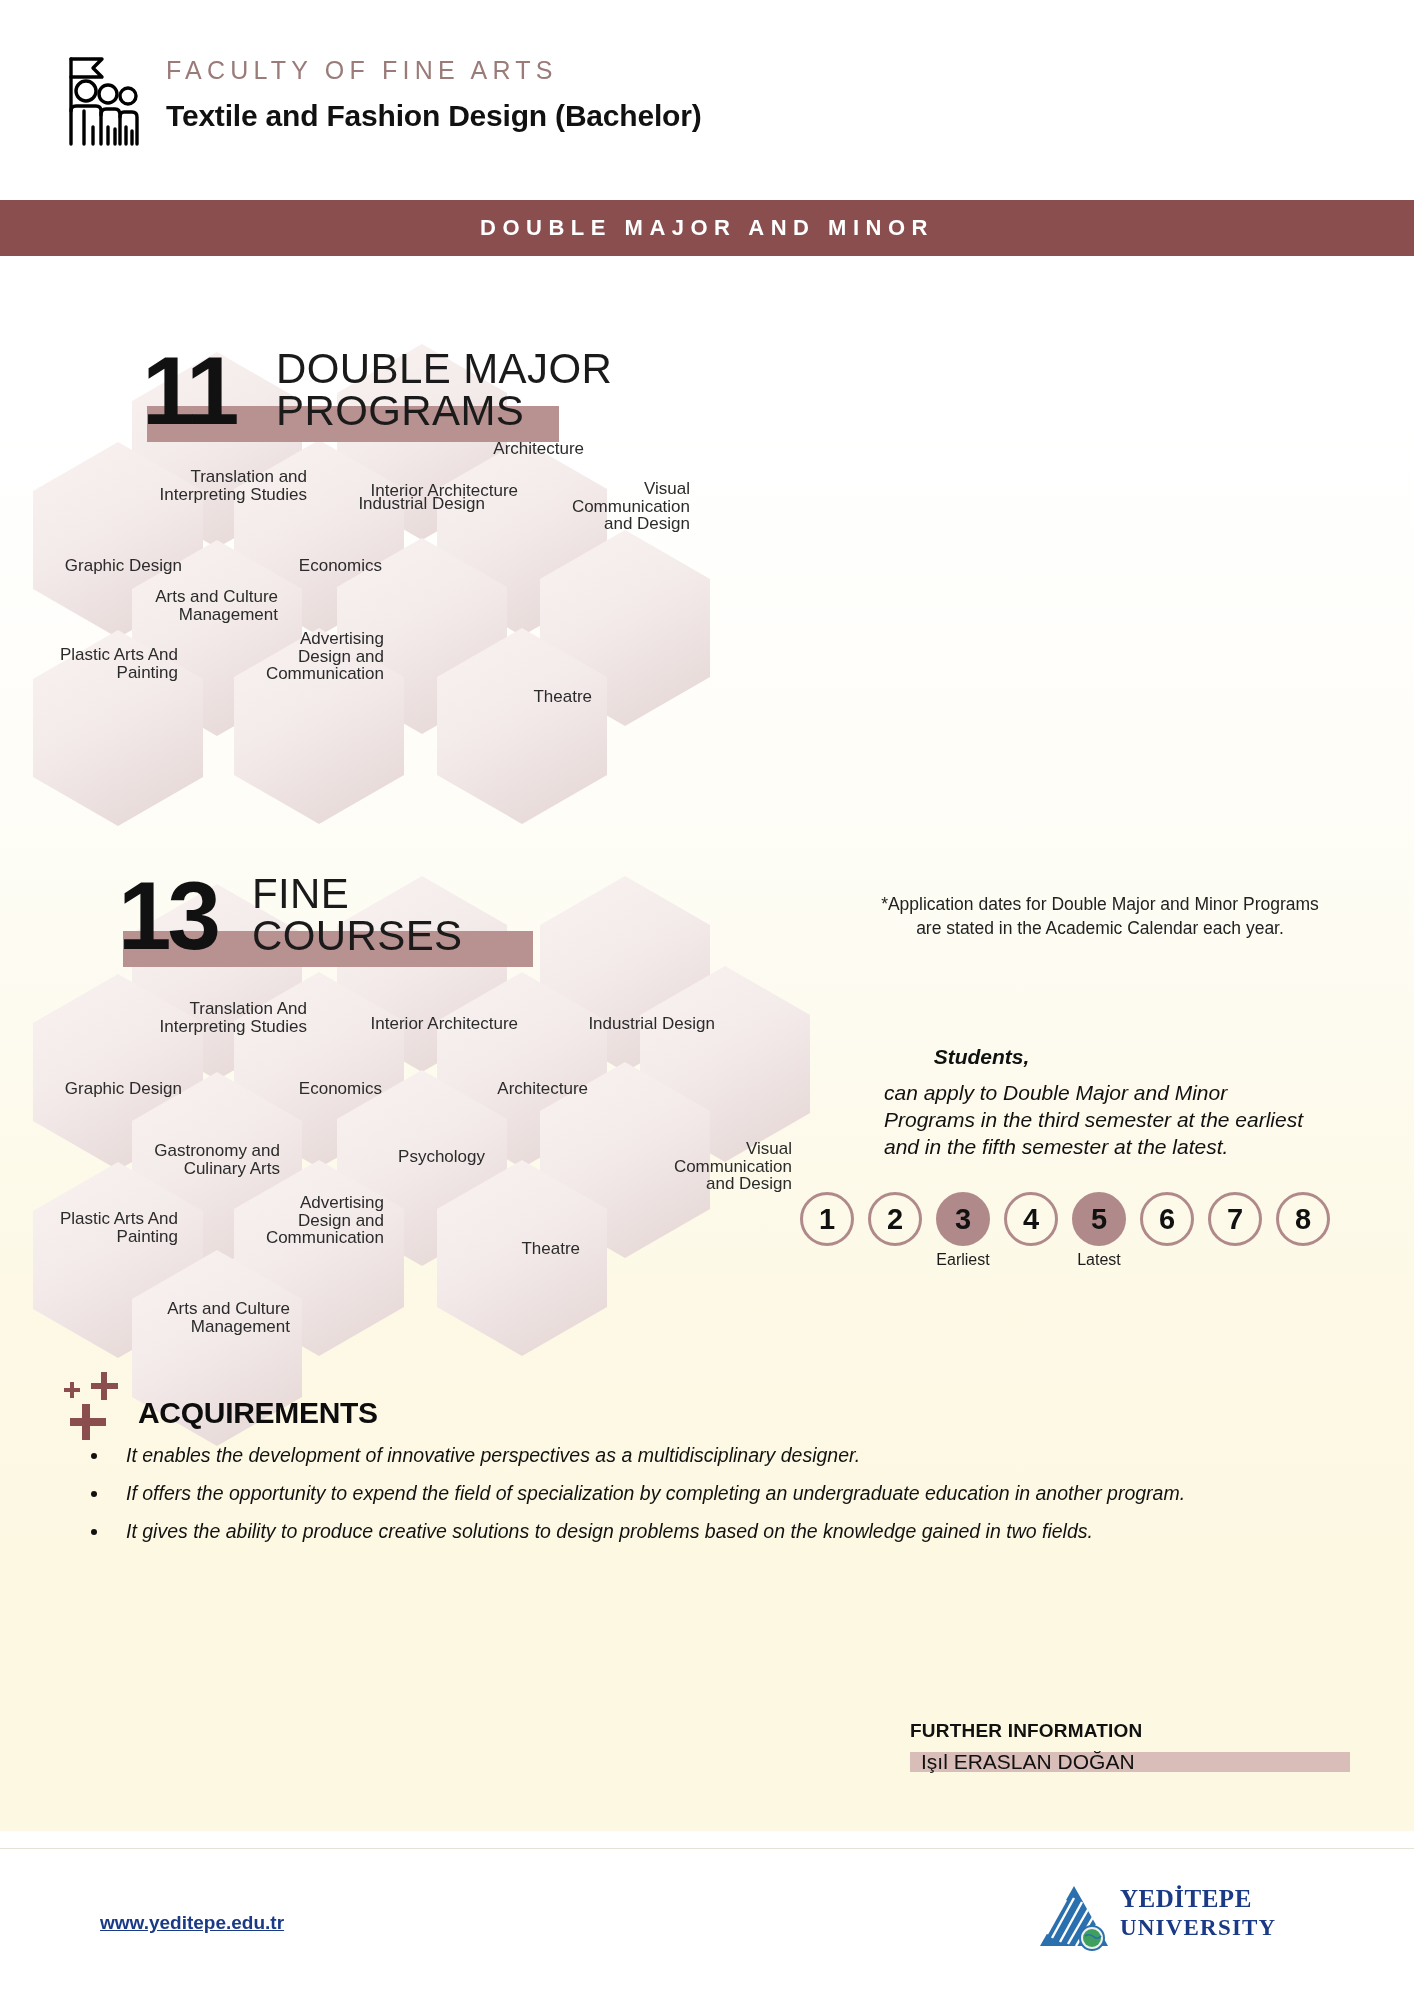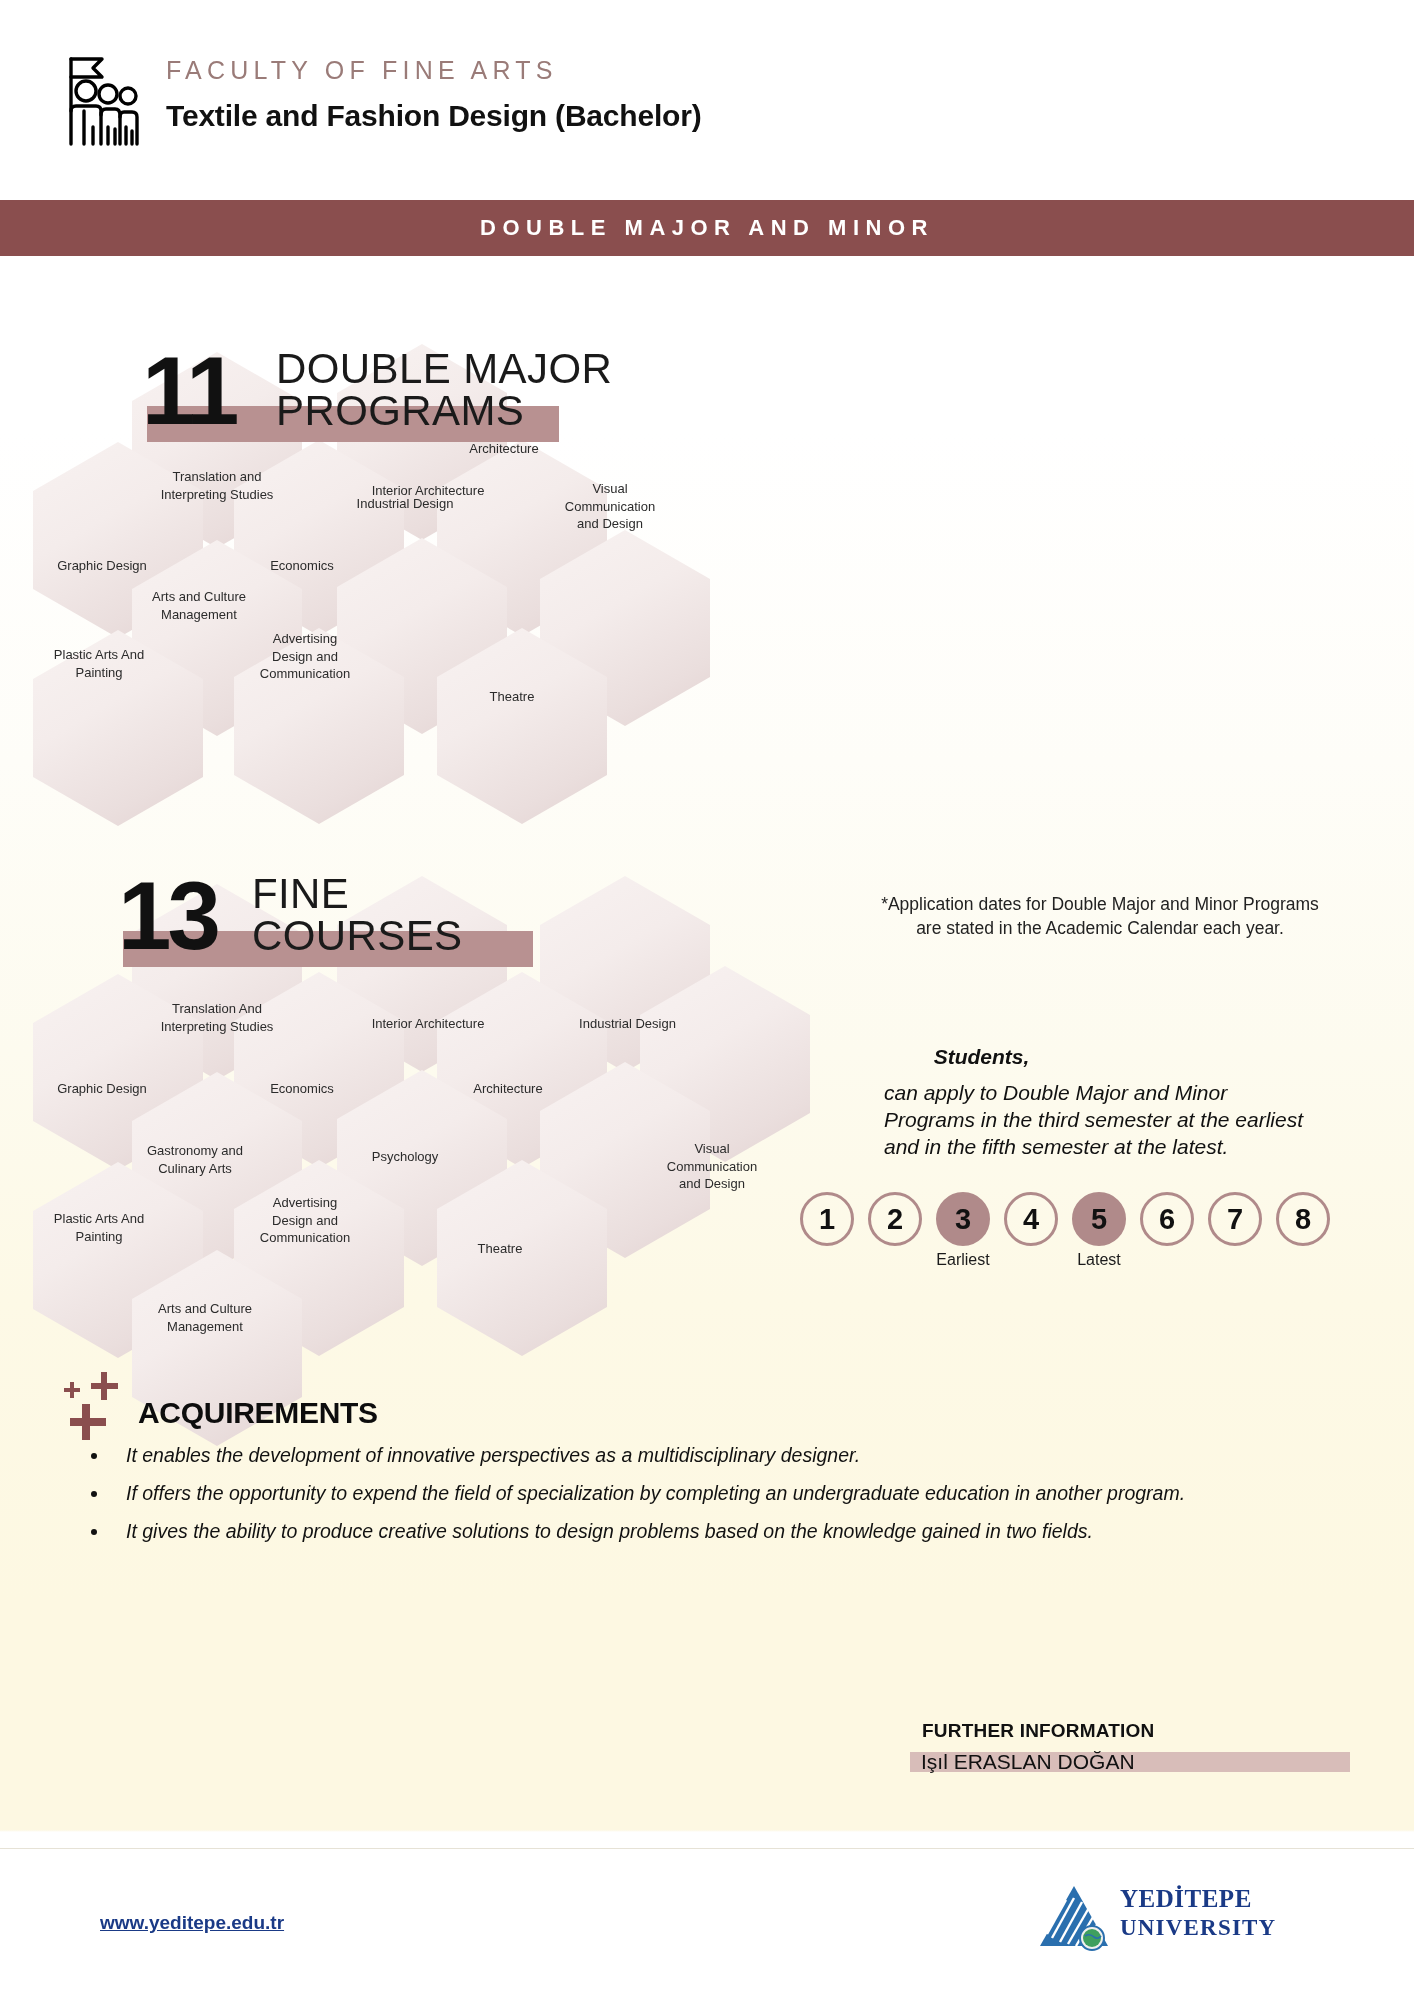--- a/index.html
+++ b/index.html
@@ -62,22 +62,22 @@
   
   .hexwrap { position: absolute; }
   .hex {
     position: absolute; width: 143px; height: 165px;
     clip-path: polygon(50% 0%, 100% 25%, 100% 75%, 50% 100%, 0% 75%, 0% 25%);
     background: linear-gradient(150deg, #f8f2f1 0%, #f4eceb 40%, #eadedd 78%, #e2d2d1 100%);
     display: flex; align-items: center; justify-content: center;
   }
   .hex.wide { width: 170px; height: 196px; }
   .hexlabel {
-    position: absolute; font-size: 13px; color: #2b2b2b; line-height: 17.5px;
-    text-align: center; white-space: pre-line; z-index: 5;
+    position: absolute; font-size: 17px; color: #2b2b2b; line-height: 17.5px;
+    text-align: right; white-space: pre-line; z-index: 5;
   }
 
   
   .note {
     position: absolute; font-size: 17.5px; color: #222; line-height: 24px;
     text-align: center; white-space: pre-line;
   }
 
   
   .students { position: absolute; left: 884px; top: 1043px; width: 510px; }
@@ -113,21 +113,21 @@
   }
   .acq-list { position: absolute; left: 110px; top: 1440px; width: 1100px; }
   .acq-list li {
     font-size: 19.5px; font-style: italic; color: #111; line-height: 31px;
     margin-bottom: 7px; padding-left: 16px; list-style: disc;
   }
 
   
   .fi-label {
     position: absolute; left: 910px; top: 1720px;
-    font-size: 19px; font-weight: bold; color: #111; letter-spacing: 0.2px; margin-left: 12px;
+    font-size: 19px; font-weight: bold; color: #111; letter-spacing: 0.2px;
   }
   .fi-name {
     position: absolute; left: 910px; top: 1752px; width: 440px; height: 20px;
     background: #d8bdb9; display: flex; align-items: center; padding-left: 11px;
     font-size: 21px; color: #111;
   }
 
   
   .footer-rule { position: absolute; left: 0; top: 1848px; width: 1414px; height: 1px; background: #e6e2d6; }
   .footer-url {

